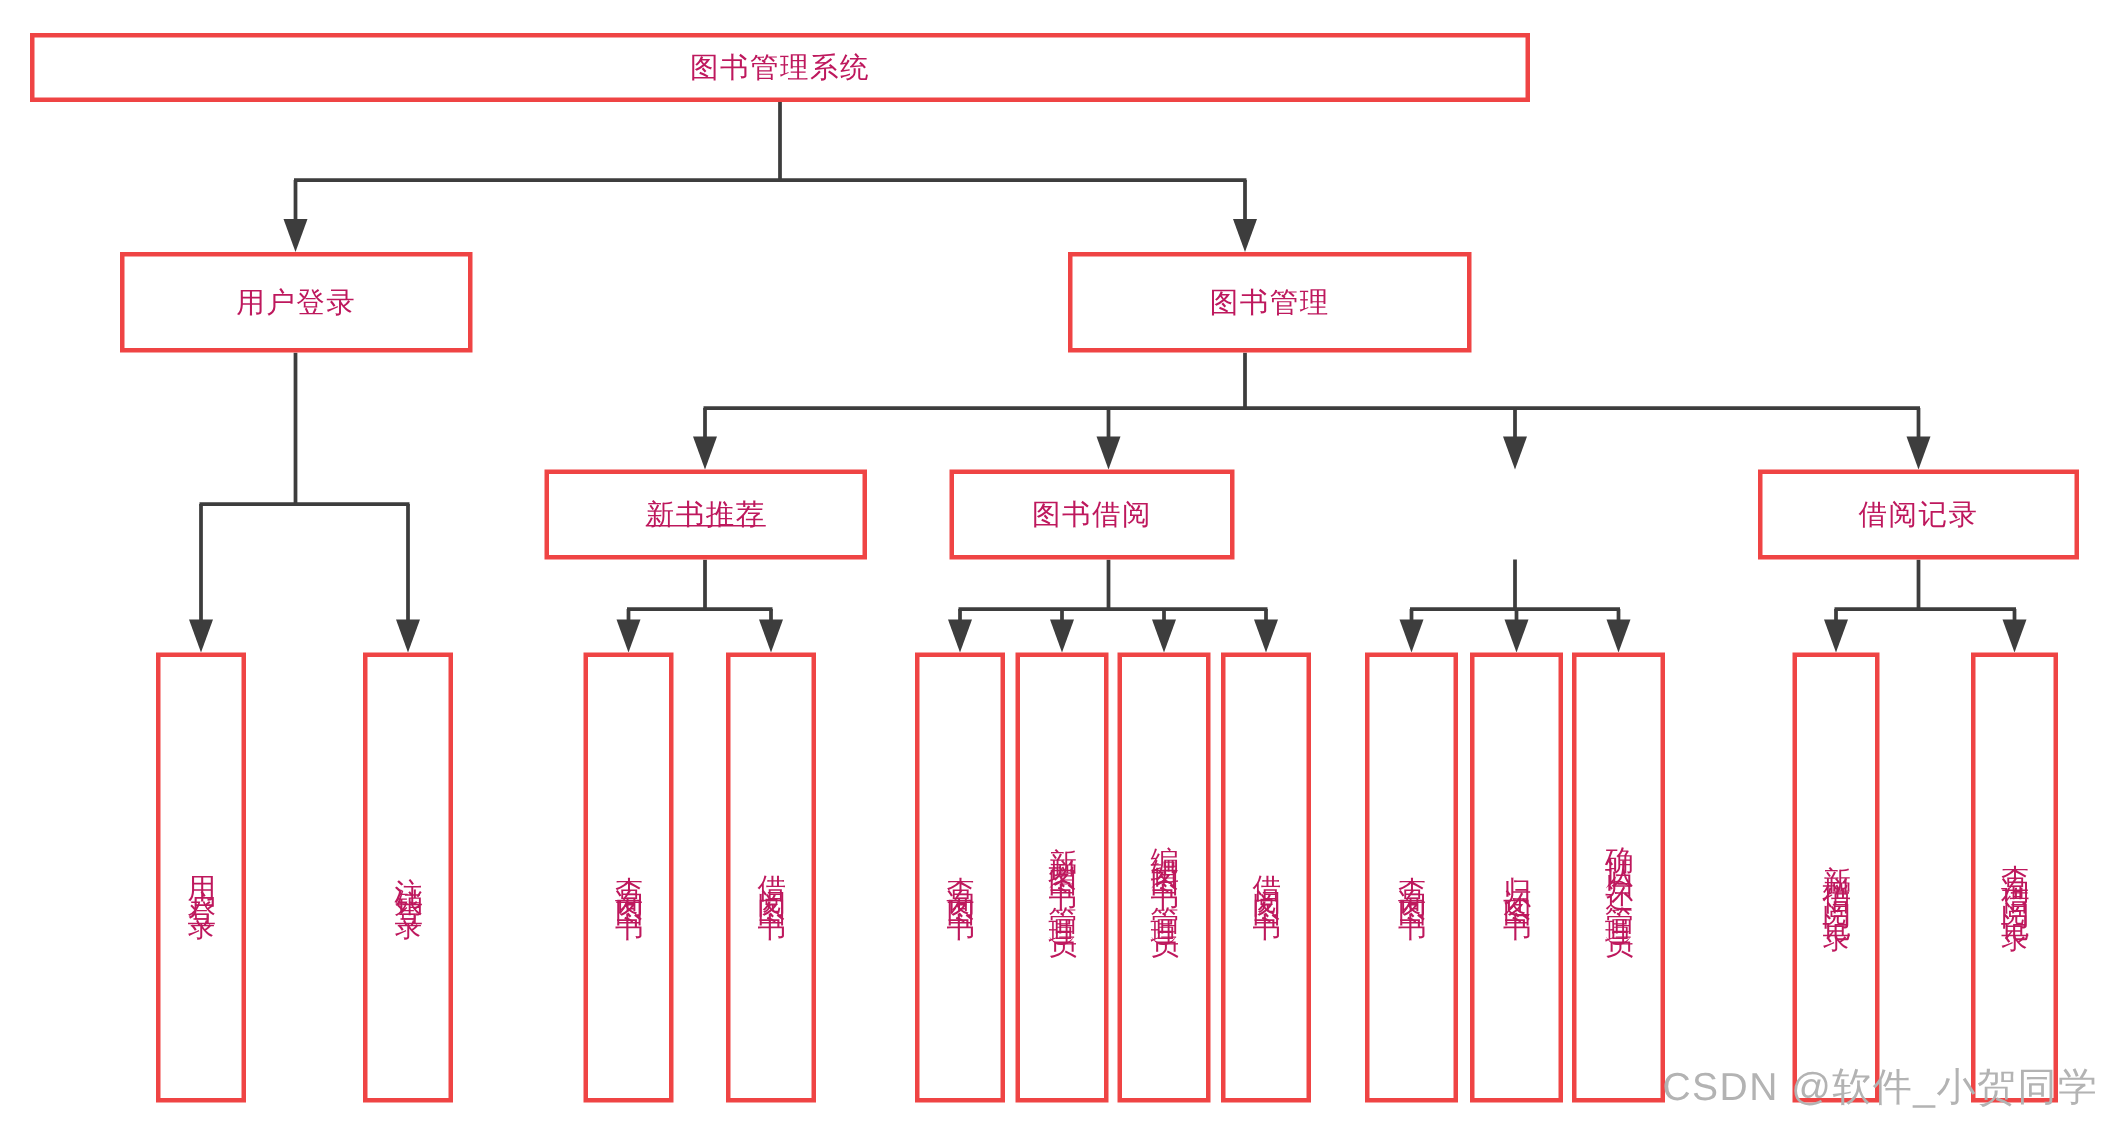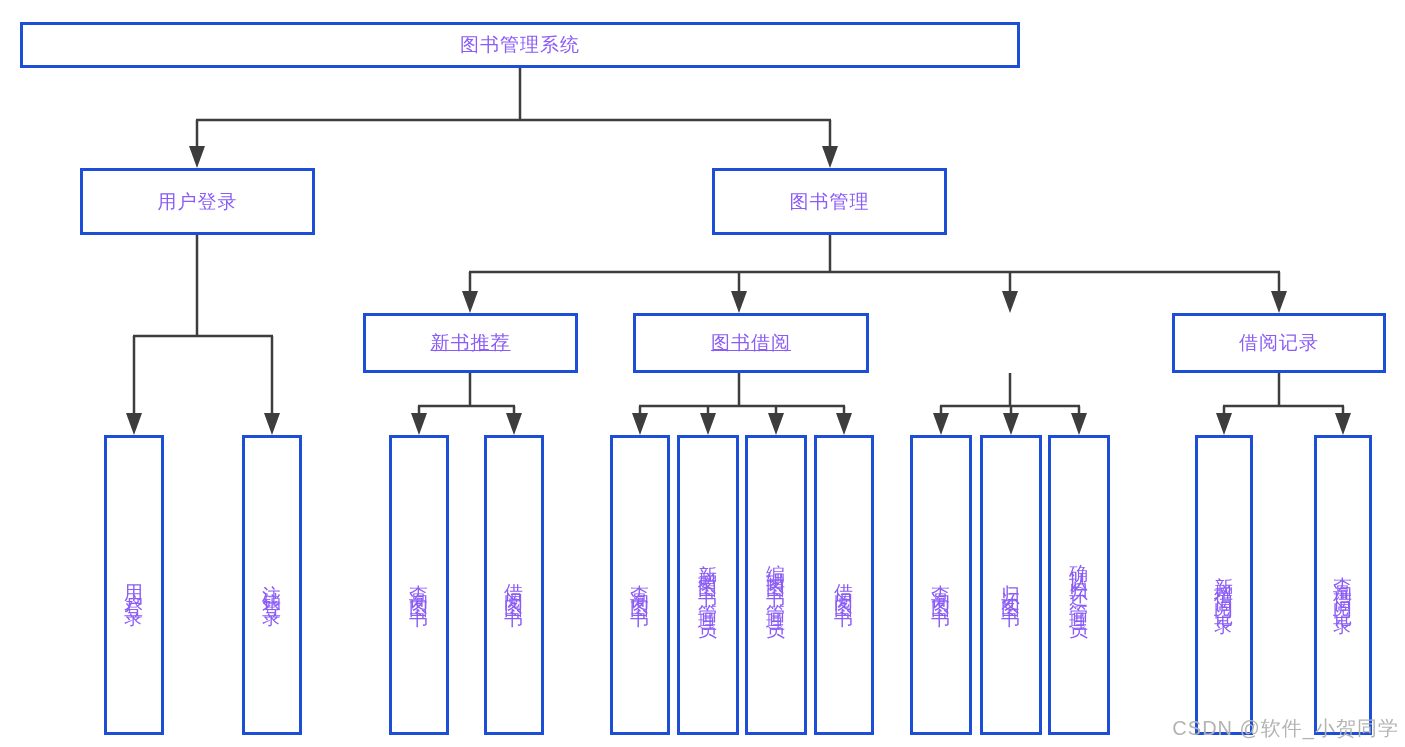--- a/index.html
+++ b/index.html
@@ -8,37 +8,37 @@
     width:1405px;height:747px;
     background:#fff;
     font-family:"Liberation Sans","DejaVu Sans",sans-serif;
     overflow:hidden;
   }
   .connectors{position:absolute;left:0;top:0;pointer-events:none;}
   .connectors line{stroke:#3d3d3d;stroke-width:2.5;}
   .connectors polygon{fill:#3d3d3d;}
   .box{
     position:absolute;box-sizing:border-box;
-    background:#fff;border:3px solid #1d4ed8;
+    background:#fff;border:3px solid #ef4444;
     display:flex;align-items:center;justify-content:center;
-    color:#8b5cf6;
+    color:#be185d;
   }
   .hbox{font-size:19px;letter-spacing:1px;}
   .root{border-width:3px;}
   .vbox{
     writing-mode:vertical-rl;
     text-orientation:mixed;
     font-size:19px;
     letter-spacing:0.42em;
     line-height:1;
   }
   .watermark{
     position:absolute;
     right:6px;bottom:5px;
-    font-size:20px;
+    font-size:26px;
     color:#b3b3b3;
     letter-spacing:1px;
     z-index:5;
     white-space:nowrap;
   }
 </style>
 </head>
 <body>
 
 <div class="canvas">
@@ -115,24 +115,24 @@
       <line x1="1224" y1="406" x2="1224" y2="419"></line>
       <polygon points="1224,435 1216,413 1232,413"></polygon>
       <line x1="1343" y1="406" x2="1343" y2="419"></line>
       <polygon points="1343,435 1335,413 1351,413"></polygon>
     </g>
   </svg>
 
   <div class="box hbox root" style="left:20px;top:22px;width:1000px;height:46px;">图书管理系统</div>
 
   <div class="box hbox" style="left:80px;top:168px;width:235px;height:67px;">用户登录</div>
-  <div class="box hbox" style="left:712px;top:168px;width:235px;height:67px;text-align:right;">图书管理</div>
+  <div class="box hbox" style="left:712px;top:168px;width:269px;height:67px;text-align:right;">图书管理</div>
 
   <div class="box hbox" style="left:363px;top:313px;width:215px;height:60px;text-decoration:underline;">新书推荐</div>
-  <div class="box hbox" style="left:633px;top:313px;width:236px;height:60px;text-decoration:underline;">图书借阅</div>
+  <div class="box hbox" style="left:633px;top:313px;width:190px;height:60px;">图书借阅</div>
   <div class="box hbox" style="left:1172px;top:313px;width:214px;height:60px;">借阅记录</div>
 
   <div class="box vbox" style="left:104px;top:435px;width:60px;height:300px;">用户登录</div>
   <div class="box vbox" style="left:242px;top:435px;width:60px;height:300px;">注销登录</div>
 
   <div class="box vbox" style="left:389px;top:435px;width:60px;height:300px;">查询图书</div>
   <div class="box vbox" style="left:484px;top:435px;width:60px;height:300px;">借阅图书</div>
 
   <div class="box vbox" style="left:610px;top:435px;width:60px;height:300px;">查询图书</div>
   <div class="box vbox" style="left:677px;top:435px;width:62px;height:300px;">新增图书（管理员）</div>

